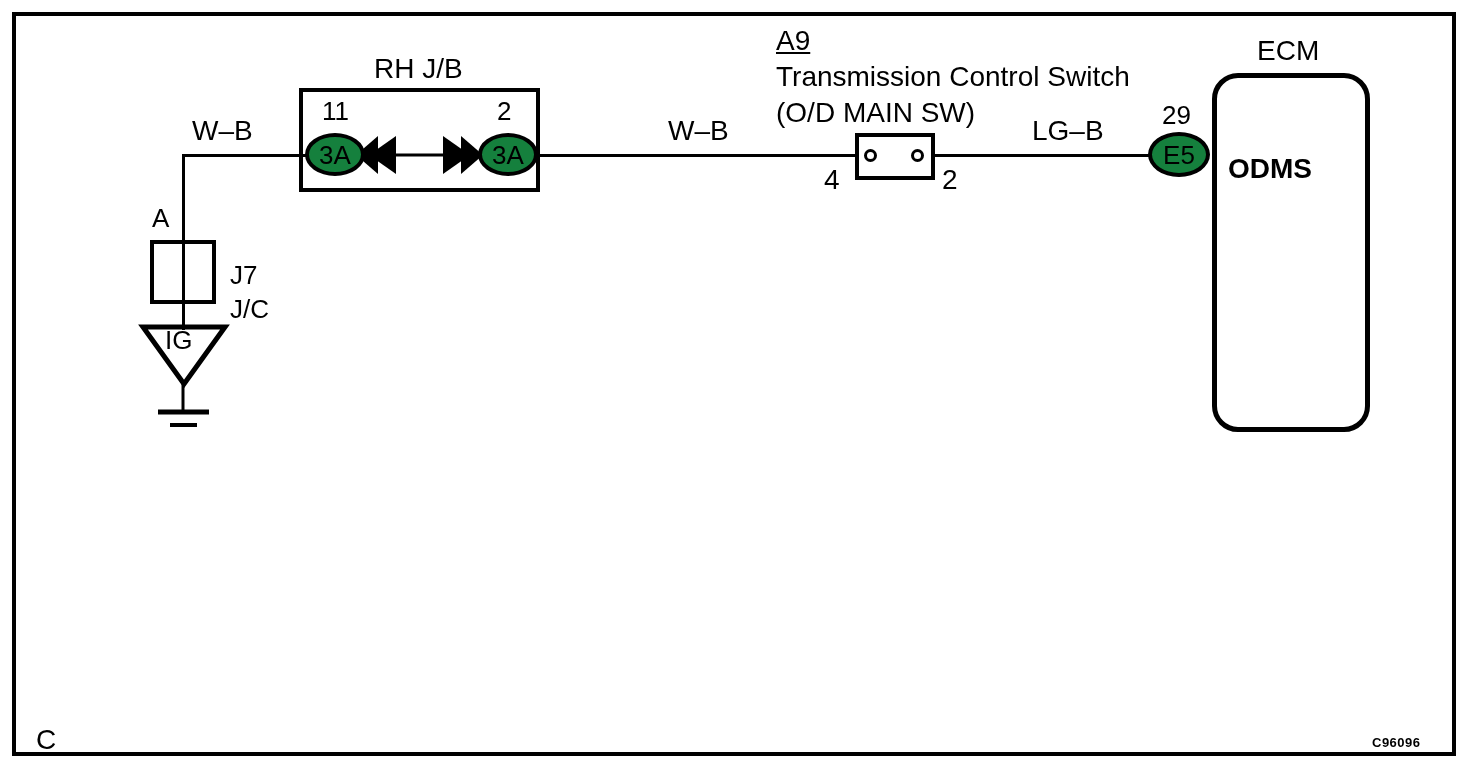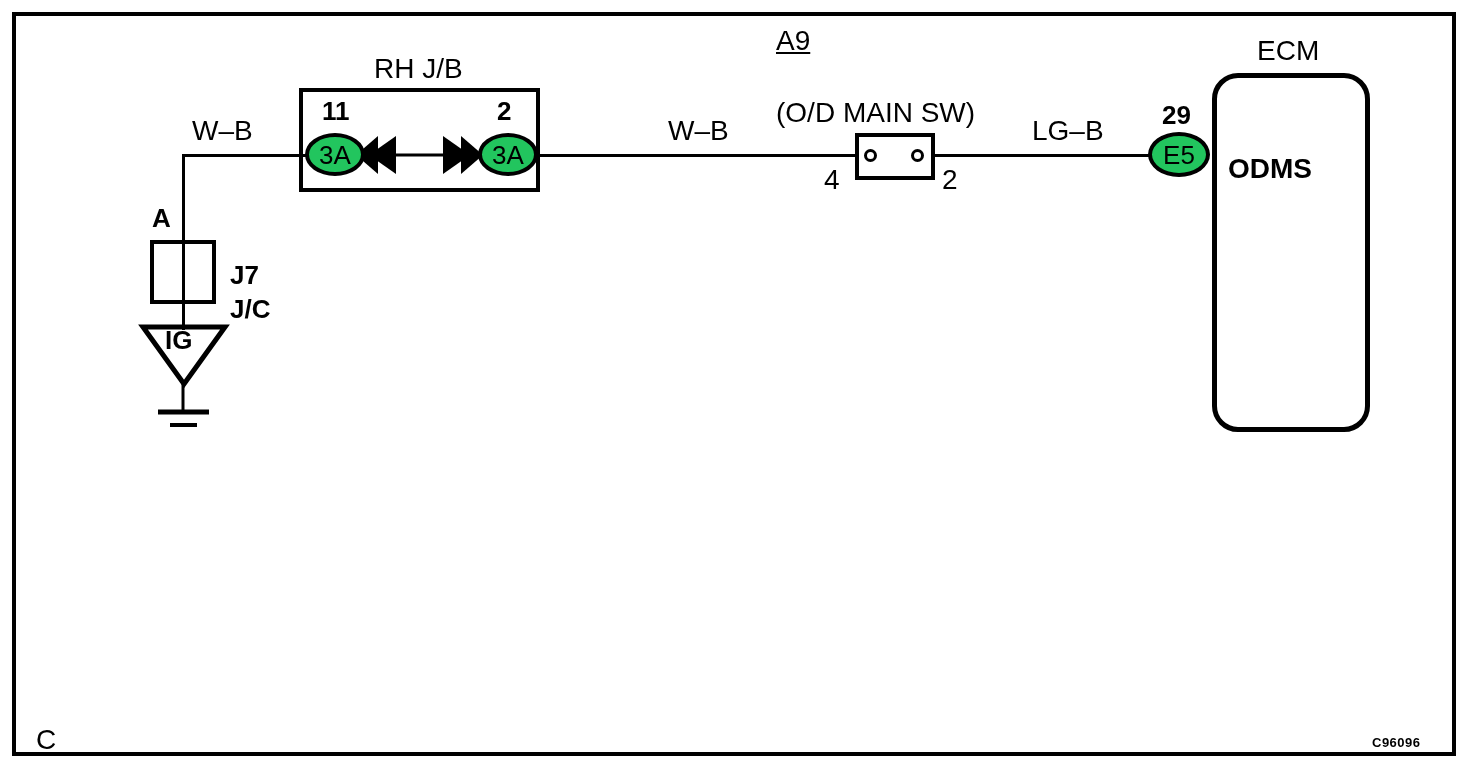--- a/index.html
+++ b/index.html
@@ -25,21 +25,21 @@
     border: 4px solid #000000;
     box-sizing: border-box;
   }
   .lbl {
     position: absolute;
     white-space: pre;
     line-height: 1.22;
     color: #000;
   }
   .f28 { font-size: 28px; }
-  .f26 { font-size: 26px; font-weight: bold; }
+  .f26 { font-size: 26px; }
   .f17 { font-size: 13px; font-weight: bold; letter-spacing: 0.5px; }
 
   .hline {
     position: absolute;
     height: 3px;
     background: #000;
   }
   .vline {
     position: absolute;
     width: 3px;
@@ -49,21 +49,21 @@
     position: absolute;
     border: 4px solid #000;
     box-sizing: border-box;
     background: transparent;
   }
   .oval {
     position: absolute;
     border: 4px solid #000;
     border-radius: 50%;
     box-sizing: border-box;
-    background: #22c55e;
+    background: #15803d;
     display: flex;
     align-items: center;
     justify-content: center;
     font-size: 26px;
     line-height: 1;
   }
   .ecm-box {
     position: absolute;
     border: 5px solid #000;
     border-radius: 26px;
@@ -135,20 +135,21 @@
   <div class="lbl f26" style="left:497px; top:96px;">2</div>
 
   <div class="oval zz" style="left:305px; top:133px; width:60px; height:43px;">
     <span>3A</span>
   </div>
   <div class="oval zz" style="left:478px; top:133px; width:60px; height:43px;">
     <span>3A</span>
   </div>
 
   <div class="lbl f28" style="left:776px; top:24px;text-decoration:underline;">A9</div>
+  <div class="lbl f28" style="left:776px; top:60px;">Transmission Control Switch</div>
   <div class="lbl f28" style="left:776px; top:96px;">(O/D MAIN SW)</div>
 
   <div class="sw-box z" style="left:855px; top:133px; width:80px; height:47px;"></div>
   <div class="sw-term zz" style="left:864px; top:149px;"></div>
   <div class="sw-term zz" style="left:911px; top:149px;"></div>
 
   <div class="lbl f28" style="left:824px; top:163px;">4</div>
   <div class="lbl f28" style="left:942px; top:163px;">2</div>
 
   <div class="hline" style="left:933px; top:154px; width:218px;"></div>

